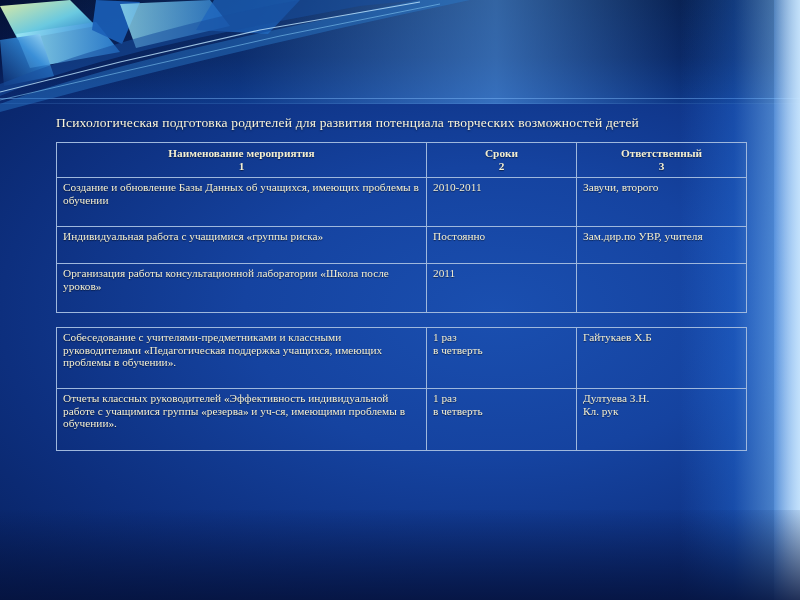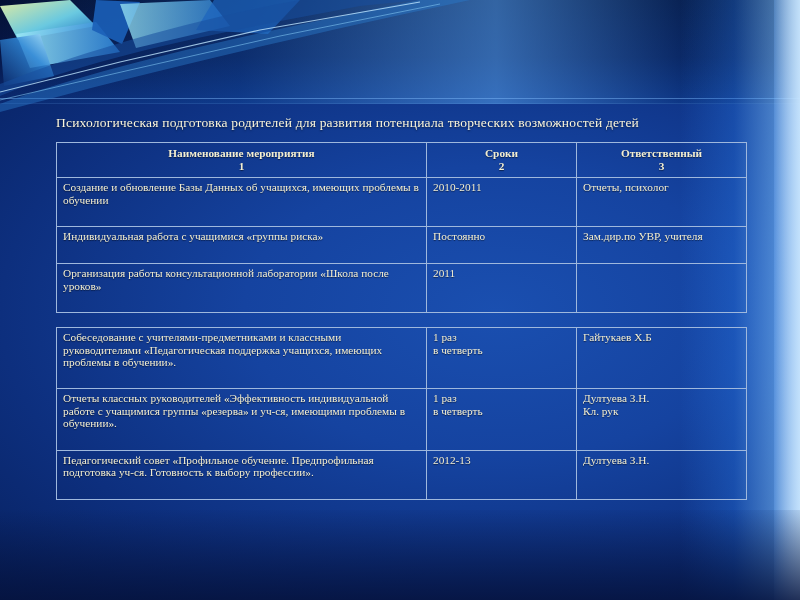--- a/index.html
+++ b/index.html
@@ -180,21 +180,21 @@
           <th>
             <span>Ответственный</span>
             <span class="num">3</span>
           </th>
         </tr>
       </thead>
       <tbody>
         <tr>
           <td>Создание и обновление Базы Данных об учащихся, имеющих проблемы в обучении</td>
           <td class="mid">2010-2011</td>
-          <td>Отчеты, психолог</td>
+          <td>Завучи, второго</td>
         </tr>
         <tr>
           <td>Индивидуальная работа с учащимися «группы риска»</td>
           <td class="mid">Постоянно</td>
           <td class="nowrapish">Зам.дир.по УВР, учителя</td>
         </tr>
         <tr>
           <td>Организация работы консультационной лаборатории «Школа после уроков»</td>
           <td class="mid">2011</td>
           <td></td>
@@ -217,22 +217,17 @@
 в четверть</td>
           <td>Гайтукаев Х.Б</td>
         </tr>
         <tr>
           <td class="tight">Отчеты классных руководителей         «Эффективность индивидуальной работе с учащимися группы «резерва» и уч-ся, имеющими проблемы в обучении».</td>
           <td class="mid nowrapish">1 раз
 в четверть</td>
           <td class="nowrapish">Дултуева З.Н.
 Кл. рук</td>
         </tr>
-        <tr>
-          <td class="tight">Педагогический совет         «Профильное обучение. Предпрофильная подготовка уч-ся. Готовность к выбору профессии».</td>
-          <td class="mid">2012-13</td>
-          <td>Дултуева З.Н.</td>
-        </tr>
       </tbody>
     </table>
   </div>
 
 </div>
 
 </body></html>

